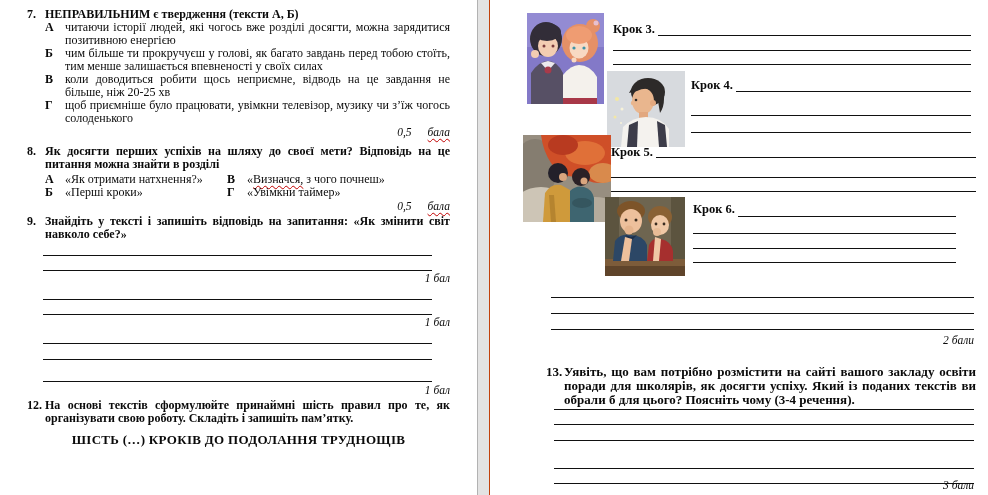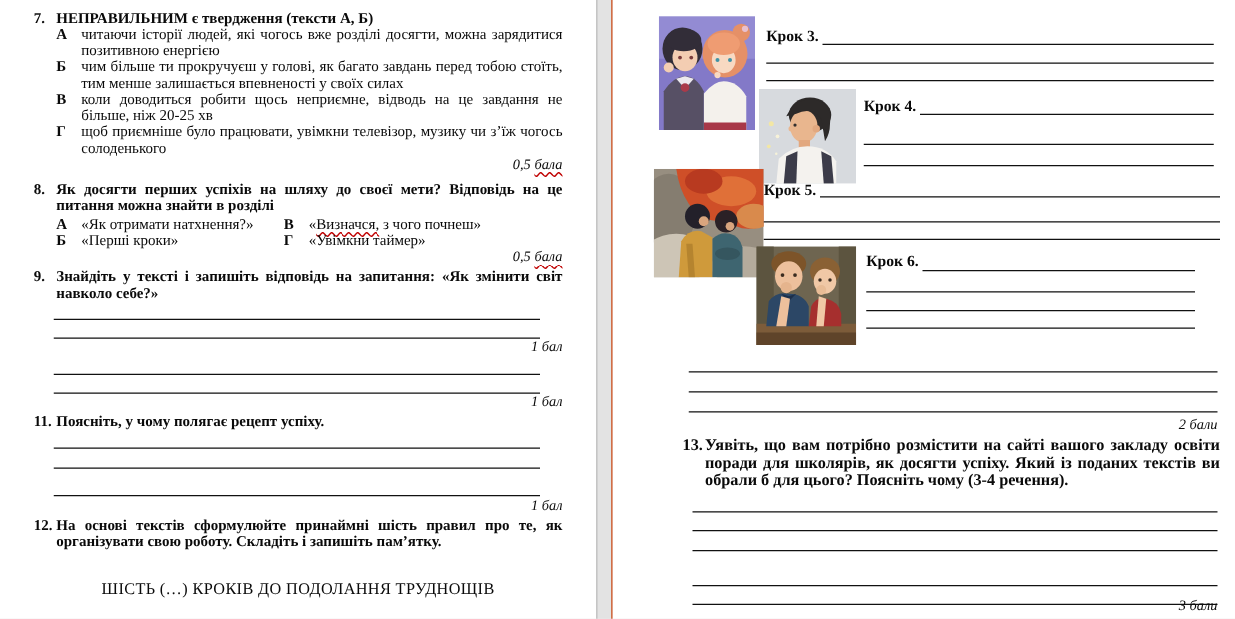--- a/index.html
+++ b/index.html
@@ -17,46 +17,46 @@
   .q-text{flex:1;text-align:justify;}
   .opt{display:flex;padding-left:18px;}
   .opt-letter{flex:0 0 20px;font-weight:bold;}
   .opt-text{flex:1;text-align:justify;}
   .q8-rows{margin-top:2px;padding-left:18px;}
   .q8-row{display:flex;}
   .q8-cell{display:flex;}
   .q8-c1{width:182px;}
   .q8-c2{flex:1;}
   .score{text-align:right;font-style:italic;font-size:11.5px;line-height:13px;margin:1px 0 2px;}
-  .score-val{margin-right:3px;}
+  .score-val{margin-right:16px;}
   .wavy{text-decoration:underline;text-decoration-style:wavy;text-decoration-color:#c00000;
         text-decoration-thickness:1px;text-underline-offset:2px;}
   .ans{border-bottom:1.4px solid #111;margin-left:16px;width:389px;}
   .mt6{margin-top:6px;}
-  .memo{text-align:center;font-weight:normal;font-size:13px;margin-top:24px;letter-spacing:.3px;}
+  .memo{text-align:center;font-weight:bold;font-size:13px;margin-top:8px;letter-spacing:.3px;}
 
   
   .img-box{position:absolute;overflow:hidden;}
   .img-box svg{display:block;width:100%;height:100%;}
   #img1{left:37px;top:13px;width:77px;height:91px;}
   #img2{left:117px;top:71px;width:78px;height:76px;}
   #img3{left:33px;top:135px;width:88px;height:87px;}
   #img4{left:115px;top:197px;width:80px;height:79px;}
   .step{position:absolute;font-weight:bold;font-size:12.5px;line-height:13px;}
   #step3{left:123px;top:23px;width:358px;}
   #step4{left:201px;top:79px;width:280px;}
   #step5{left:121px;top:146px;width:365px;}
   #step6{left:203px;top:203px;width:263px;}
   .srow{display:flex;height:14px;align-items:stretch;}
   .srow .fill{flex:1;border-bottom:1.4px solid #111;margin:0 0 1px 3px;}
   .sline{border-bottom:1.4px solid #111;}
   #full-lines{position:absolute;left:61px;top:283px;width:423px;}
   #score2{position:absolute;left:61px;top:334px;width:423px;text-align:right;}
   .score-it{font-style:italic;font-size:11.5px;line-height:13px;}
-  #q13{position:absolute;left:56px;top:349px;width:430px;font-size:13px;line-height:14px;}
+  #q13{position:absolute;left:56px;top:365px;width:430px;font-size:13px;line-height:14px;}
   #q13-lines{position:absolute;left:64px;top:398px;width:420px;}
   #score3{position:absolute;left:64px;top:479px;width:420px;text-align:right;}
 </style>
 </head>
 <body>
 
 <div id="doc">
 
   <div class="page" id="page-left">
 
@@ -128,24 +128,20 @@
       <div class="score">1 бал</div>
     </div>
 
     <div>
       <div class="ans" style="margin-top:3px;height:11px"></div>
       <div class="ans" style="height:14px"></div>
       <div class="score">1 бал</div>
     </div>
 
     <div>
-      <div class="q-title">
-        <span class="q-num">11.</span>
-        <span class="q-text">Поясніть, у чому полягає рецепт успіху.</span>
-      </div>
       <div class="ans" style="margin-top:3px;height:11px"></div>
       <div class="ans" style="height:15px"></div>
       <div class="ans" style="height:21px"></div>
       <div class="score" style="margin-top:2px">1 бал</div>
     </div>
 
     <div>
       <div class="q-title">
         <span class="q-num">12.</span>
         <span class="q-text">На основі текстів сформулюйте принаймні шість правил про те, як організувати свою роботу. Складіть і запишіть пам’ятку.</span>

